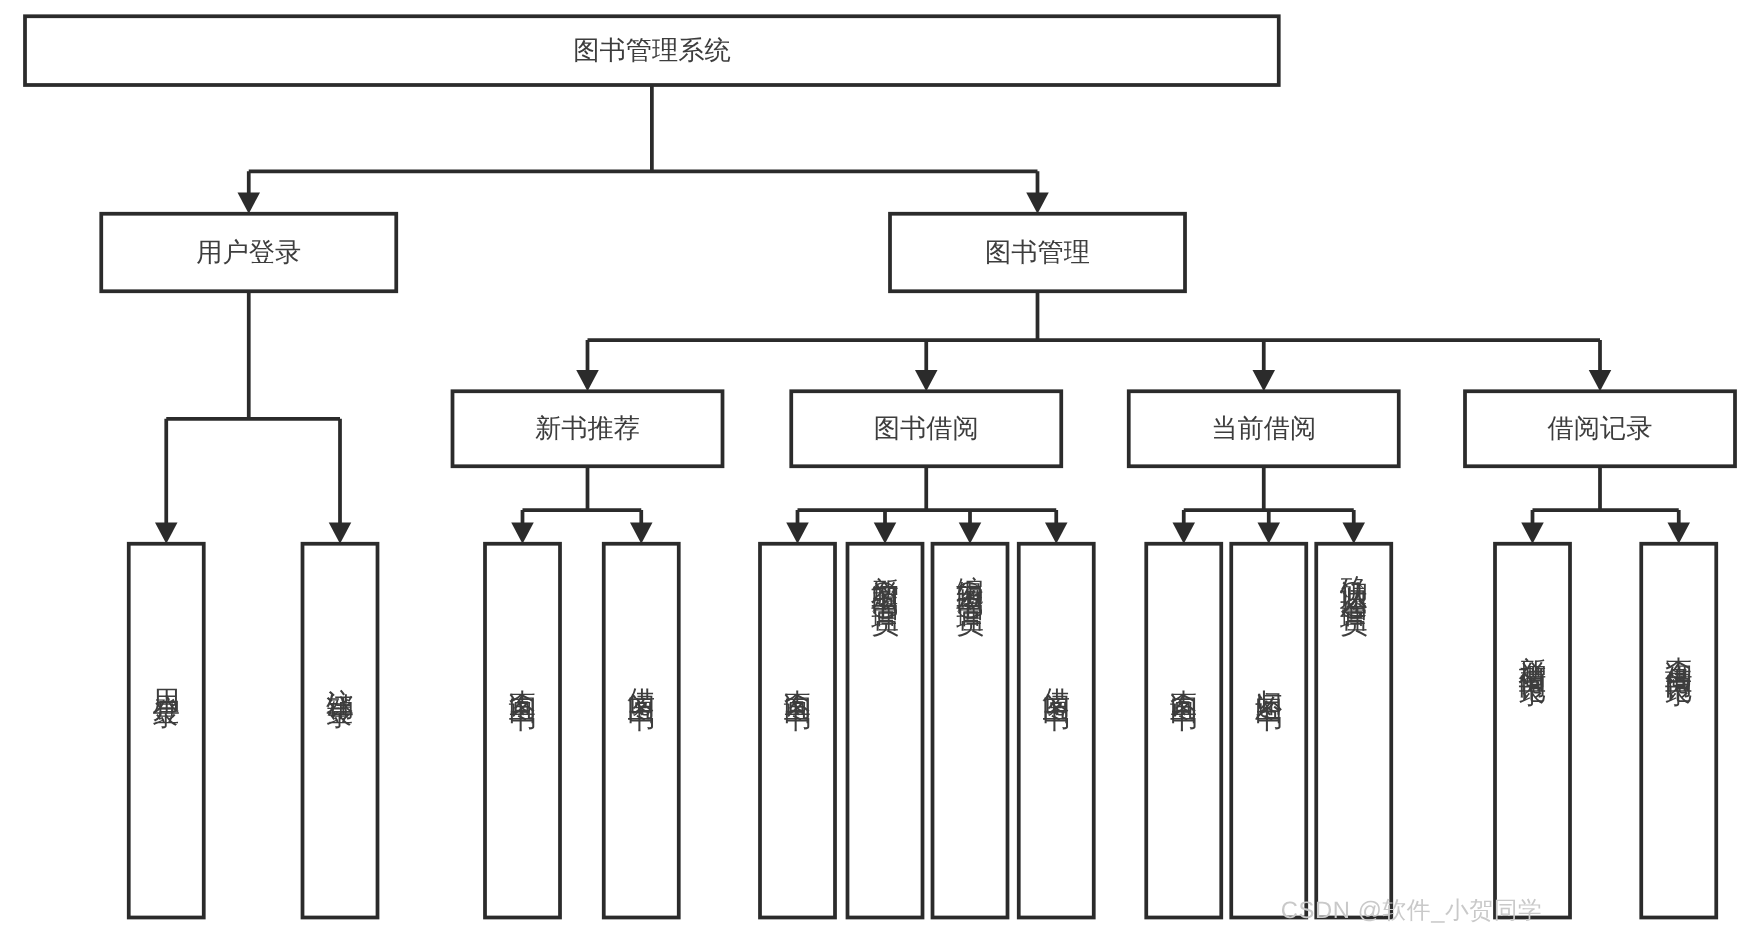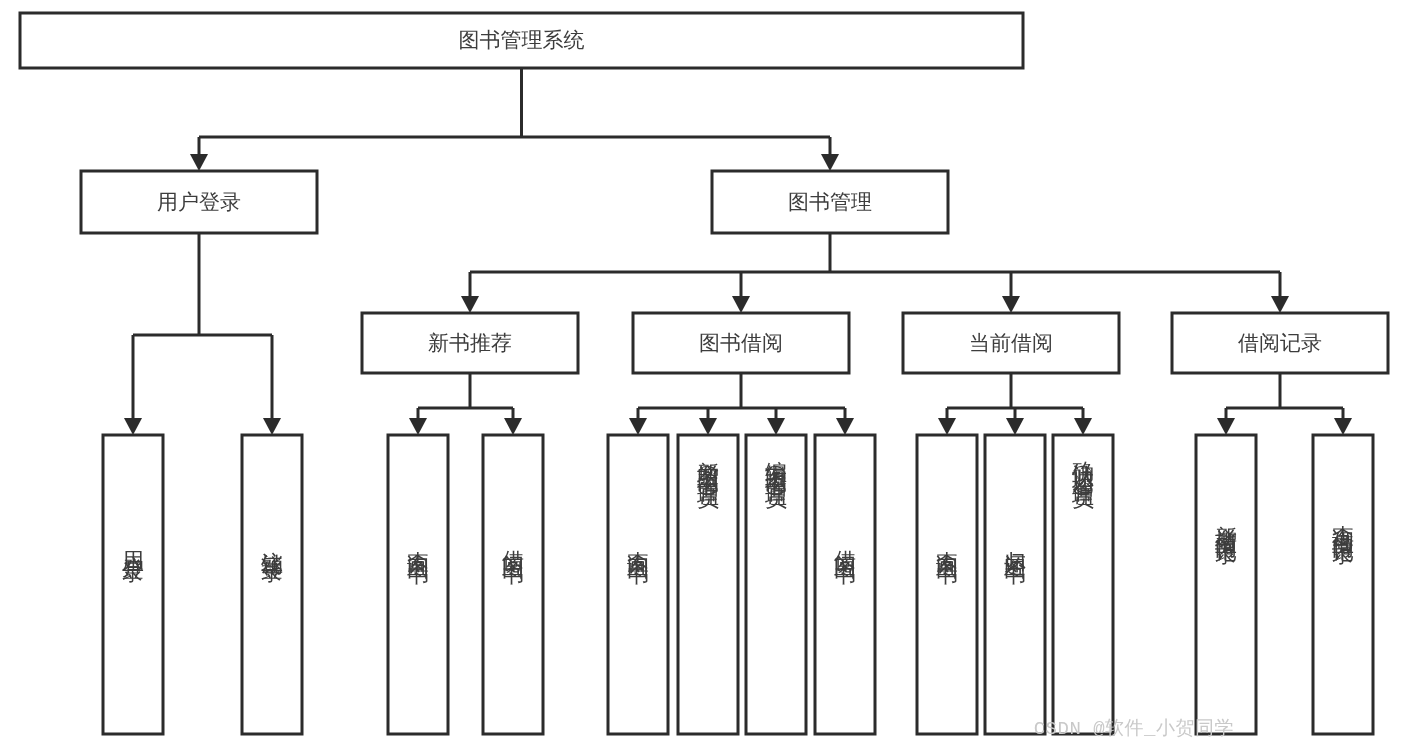--- a/index.html
+++ b/index.html
@@ -56,21 +56,21 @@
     stroke-width: 3;
     fill: none;
   }
   .arrow-head {
     fill: #2b2b2b;
   }
   #watermark {
     position: absolute;
     right: 8px;
     bottom: 6px;
-    font-family: Liberation Mono, monospace;
+    font-family: Liberation Sans, sans-serif;
     font-size: 19px;
     color: #c9c9c9;
     white-space: nowrap;
     letter-spacing: 0.5px;
     margin-left: 27px;
   }
 </style>
 </head>
 <body>
 

